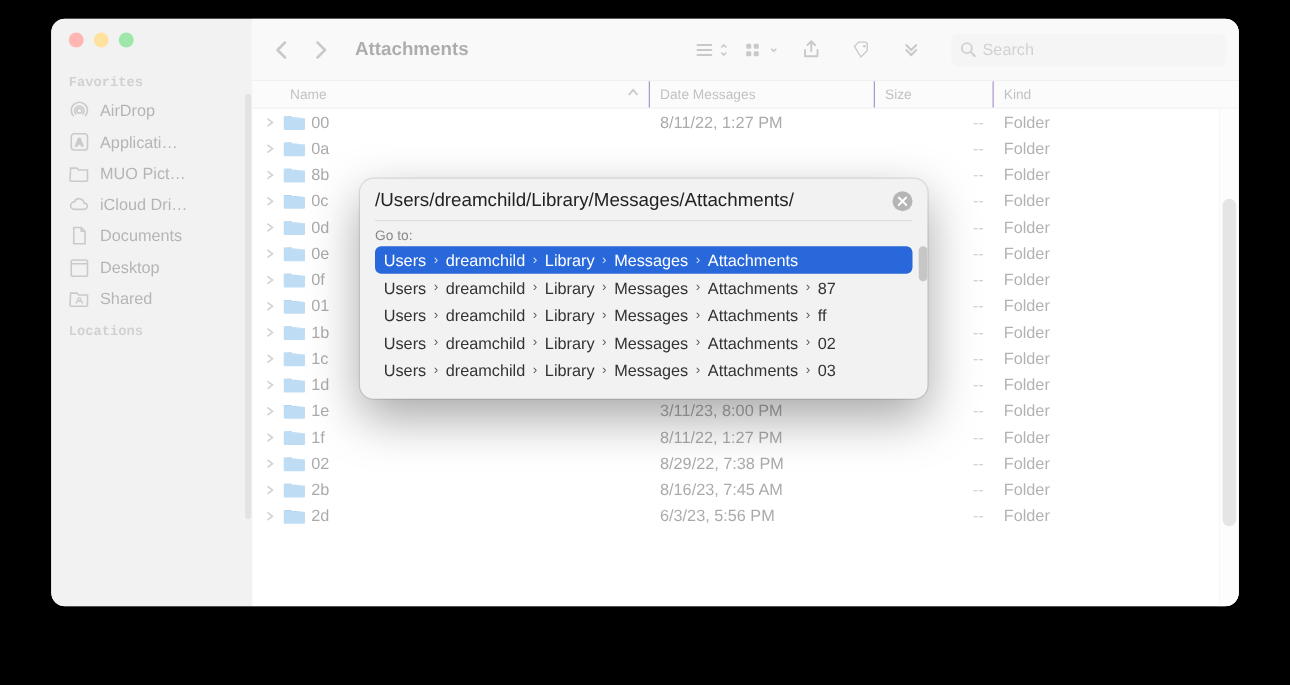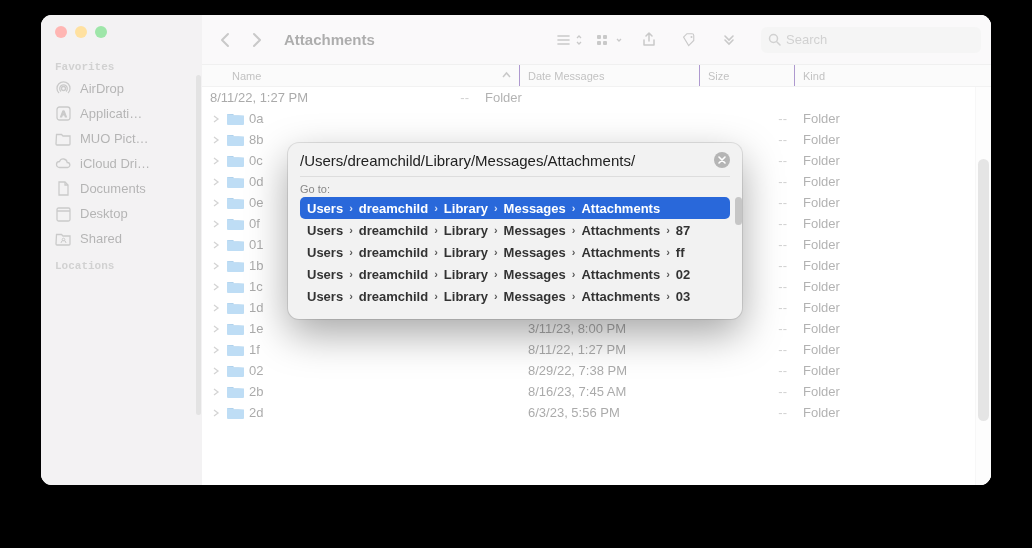--- a/index.html
+++ b/index.html
@@ -168,41 +168,41 @@
     width: 454px;
     background: #f2f2f2;
     border-radius: 11px;
     box-shadow: 0 15px 40px rgba(0,0,0,.35), 0 0 0 1px rgba(0,0,0,.1);
     z-index: 5;
     overflow: hidden;
     font-size: 13px;
   }
   .goto-input-wrap {
     display:flex;
-    align-items:flex-start;
+    align-items:flex-end;
     padding: 9px 12px 7px 12px;
     gap: 6px;
   }
   .goto-input {
     flex:1;
     font-size: 15px;
     border: none;
     background: transparent;
     color: #222;
     outline: none;
   }
   .goto-clear {
     width:16px; height:16px; border-radius:50%;
     background:#b5b5b5; color:#fff;
     display:flex; align-items:center; justify-content:center;
     font-size: 10px;
   }
   .goto-sep { height:1px; background:#ddd; margin: 0 12px;}
   .goto-label { font-size:11px; color:#888; padding: 6px 12px 2px 12px;}
-  .goto-list { padding: 0 12px 12px 12px; position:relative;font-weight:bold;}
+  .goto-list { padding: 0 12px 12px 12px; position:relative;}
   .sug {
     display:flex;
     align-items:center;
     gap: 4px;
     height: 22px;
     border-radius: 5px;
     padding: 0 7px;
     color: #333;
     font-size: 13px;
   }
@@ -386,20 +386,34 @@
       <div class="col size">
           <span>Size</span>
         </div>
       <div class="col kind">
           <span>Kind</span>
         </div>
     </div>
 
     <div class="rows" id="rows">
         <div class="row">
+          <div class="c-name">
+            <span class="disclose">
+              <svg width="8" height="10">
+                <path d="M2 2 L6 5 L2 8" stroke="currentColor" stroke-width="1.3" fill="none"></path>
+              </svg>
+            </span>
+            <span class="folder-icon">
+              <svg width="19" height="15" viewBox="0 0 19 15">
+                <path d="M1 3 h6 l1.5 1.5 H18 V13 a1 1 0 0 1 -1 1 H2 a1 1 0 0 1 -1 -1 Z" fill="#6fb4e8"></path>
+                <path d="M1 3 h6 l1.5 1.5 H18" fill="#4e97d3"></path>
+              </svg>
+            </span>
+            <span>00</span>
+          </div>
           <div class="c-date">8/11/22, 1:27 PM</div>
           <div class="c-size">--</div>
           <div class="c-kind">Folder</div>
         </div>
         <div class="row">
           <div class="c-name">
             <span class="disclose">
               <svg width="8" height="10">
                 <path d="M2 2 L6 5 L2 8" stroke="currentColor" stroke-width="1.3" fill="none"></path>
               </svg>

